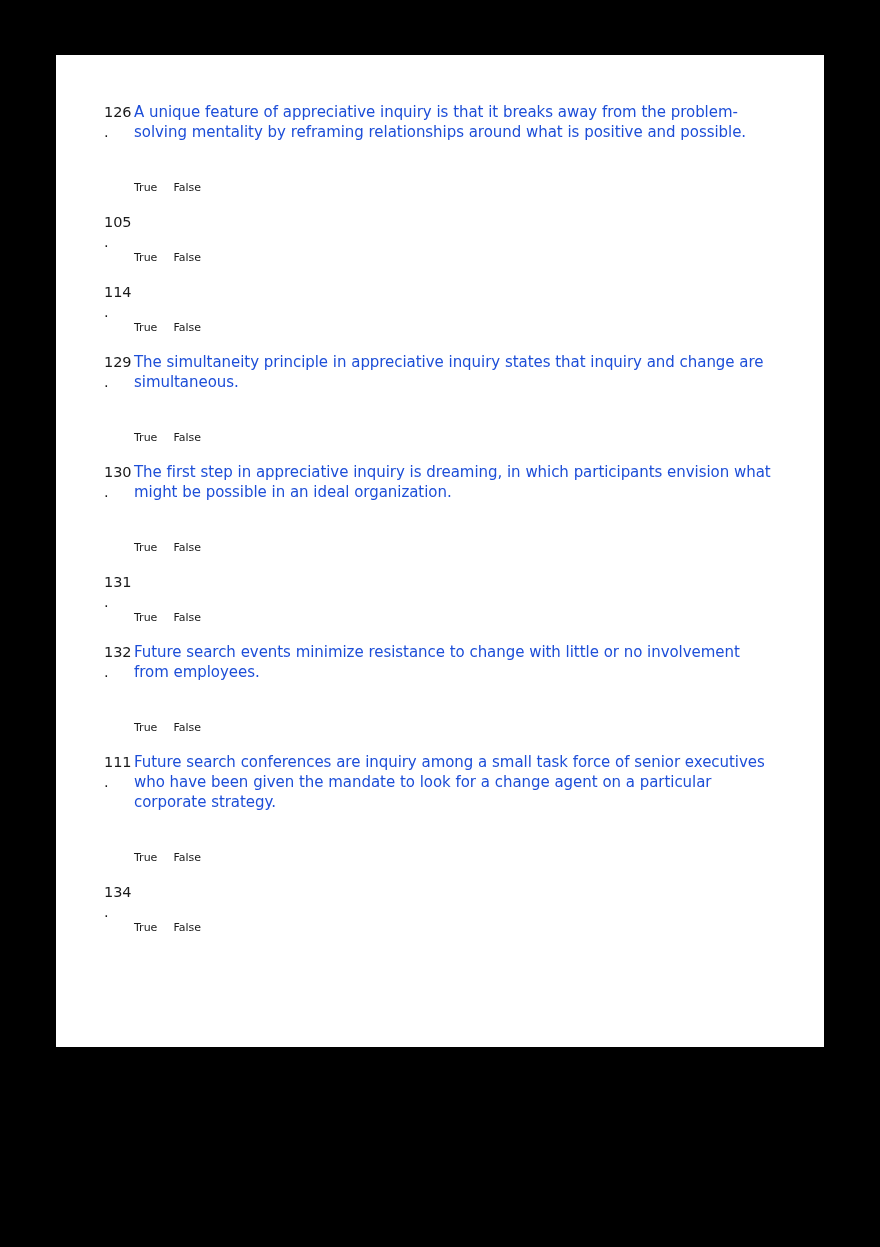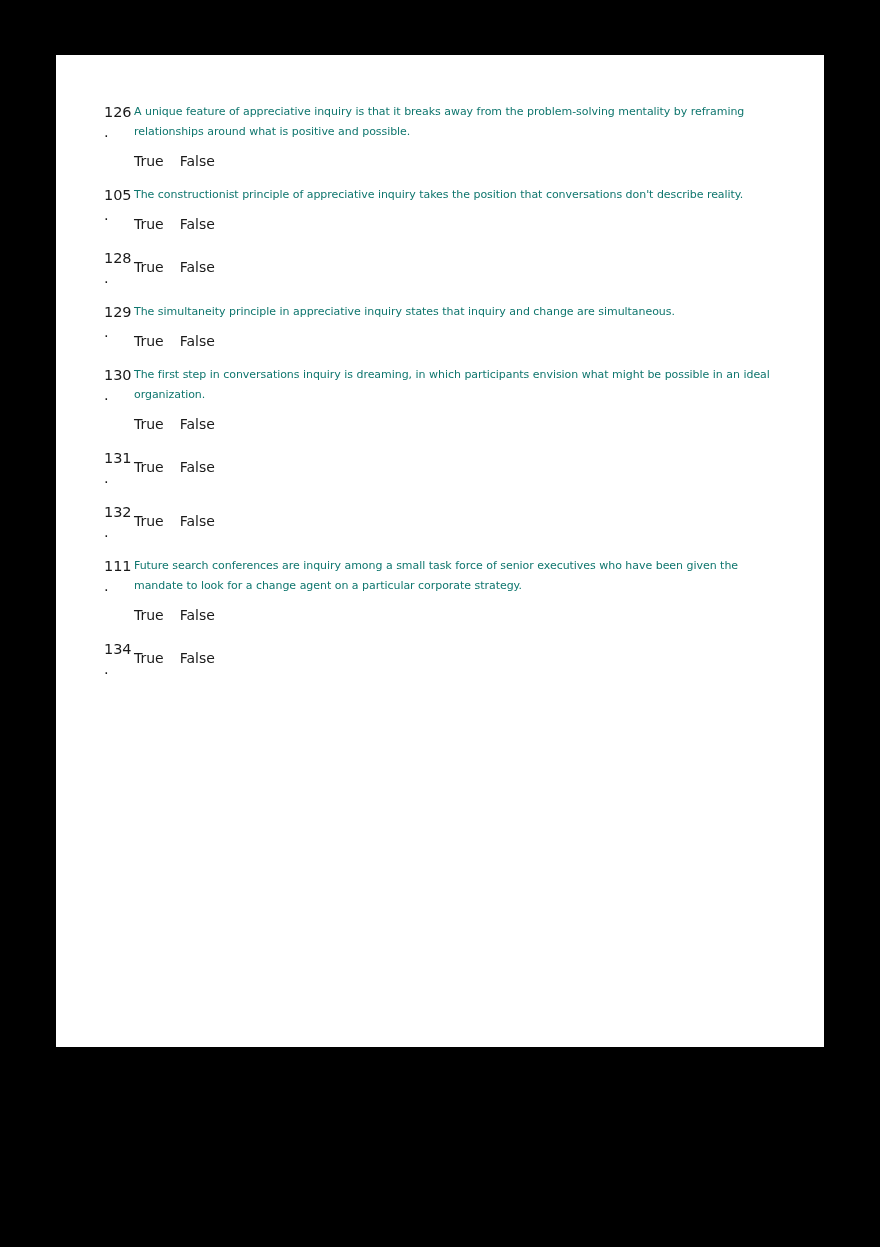--- a/index.html
+++ b/index.html
@@ -54,32 +54,32 @@
   .qnum-col .qnum-dot {
     display: block;
   }
 
   .qbody-col {
     flex: 1 1 auto;
     min-width: 0;
   }
 
   .qtext {
-    font-size: 11px;
+    font-size: 15px;
     line-height: 20px;
-    color: #0f766e;
+    color: #1d4ed8;
     margin: 0;
     max-width: 641px;
     letter-spacing: -0.05px;
     word-spacing: 0.1px;
   }
 
   .choices-row {
-    margin-top: 9px;
-    font-size: 14px;
+    margin-top: 36px;
+    font-size: 11px;
     line-height: 20px;
     color: #1a1a1a;
     text-decoration: underline;
   }
   .choice-option {
     display: inline-block;
     color: #1a1a1a;
   }
   .choice-option + .choice-option {
     margin-left: 16px;
@@ -99,27 +99,26 @@
           <p class="qtext">A unique feature of appreciative inquiry is that it breaks away from the problem-solving mentality by reframing relationships around what is positive and possible.</p>
           <div class="choices-row"><span class="choice-option">True</span><span class="choice-option">False</span></div>
         </div>
       </div>
       <div class="question-item">
         <div class="qnum-col">
           <span class="qnum-value">105</span>
           <span class="qnum-dot">.</span>
         </div>
         <div class="qbody-col">
-          <p class="qtext">The constructionist principle of appreciative inquiry takes the position that conversations don't describe reality.</p>
           <div class="choices-row"><span class="choice-option">True</span><span class="choice-option">False</span></div>
         </div>
       </div>
       <div class="question-item">
         <div class="qnum-col">
-          <span class="qnum-value">128</span>
+          <span class="qnum-value">114</span>
           <span class="qnum-dot">.</span>
         </div>
         <div class="qbody-col">
           <div class="choices-row"><span class="choice-option">True</span><span class="choice-option">False</span></div>
         </div>
       </div>
       <div class="question-item">
         <div class="qnum-col">
           <span class="qnum-value">129</span>
           <span class="qnum-dot">.</span>
@@ -128,39 +127,40 @@
           <p class="qtext">The simultaneity principle in appreciative inquiry states that inquiry and change are simultaneous.</p>
           <div class="choices-row"><span class="choice-option">True</span><span class="choice-option">False</span></div>
         </div>
       </div>
       <div class="question-item">
         <div class="qnum-col">
           <span class="qnum-value">130</span>
           <span class="qnum-dot">.</span>
         </div>
         <div class="qbody-col">
-          <p class="qtext">The first step in conversations inquiry is dreaming, in which participants envision what might be possible in an ideal organization.</p>
+          <p class="qtext">The first step in appreciative inquiry is dreaming, in which participants envision what might be possible in an ideal organization.</p>
           <div class="choices-row"><span class="choice-option">True</span><span class="choice-option">False</span></div>
         </div>
       </div>
       <div class="question-item">
         <div class="qnum-col">
           <span class="qnum-value">131</span>
           <span class="qnum-dot">.</span>
         </div>
         <div class="qbody-col">
           <div class="choices-row"><span class="choice-option">True</span><span class="choice-option">False</span></div>
         </div>
       </div>
       <div class="question-item">
         <div class="qnum-col">
           <span class="qnum-value">132</span>
           <span class="qnum-dot">.</span>
         </div>
         <div class="qbody-col">
+          <p class="qtext">Future search events minimize resistance to change with little or no involvement from employees.</p>
           <div class="choices-row"><span class="choice-option">True</span><span class="choice-option">False</span></div>
         </div>
       </div>
       <div class="question-item">
         <div class="qnum-col">
           <span class="qnum-value">111</span>
           <span class="qnum-dot">.</span>
         </div>
         <div class="qbody-col">
           <p class="qtext">Future search conferences are inquiry among a small task force of senior executives who have been given the mandate to look for a change agent on a particular corporate strategy.</p>

